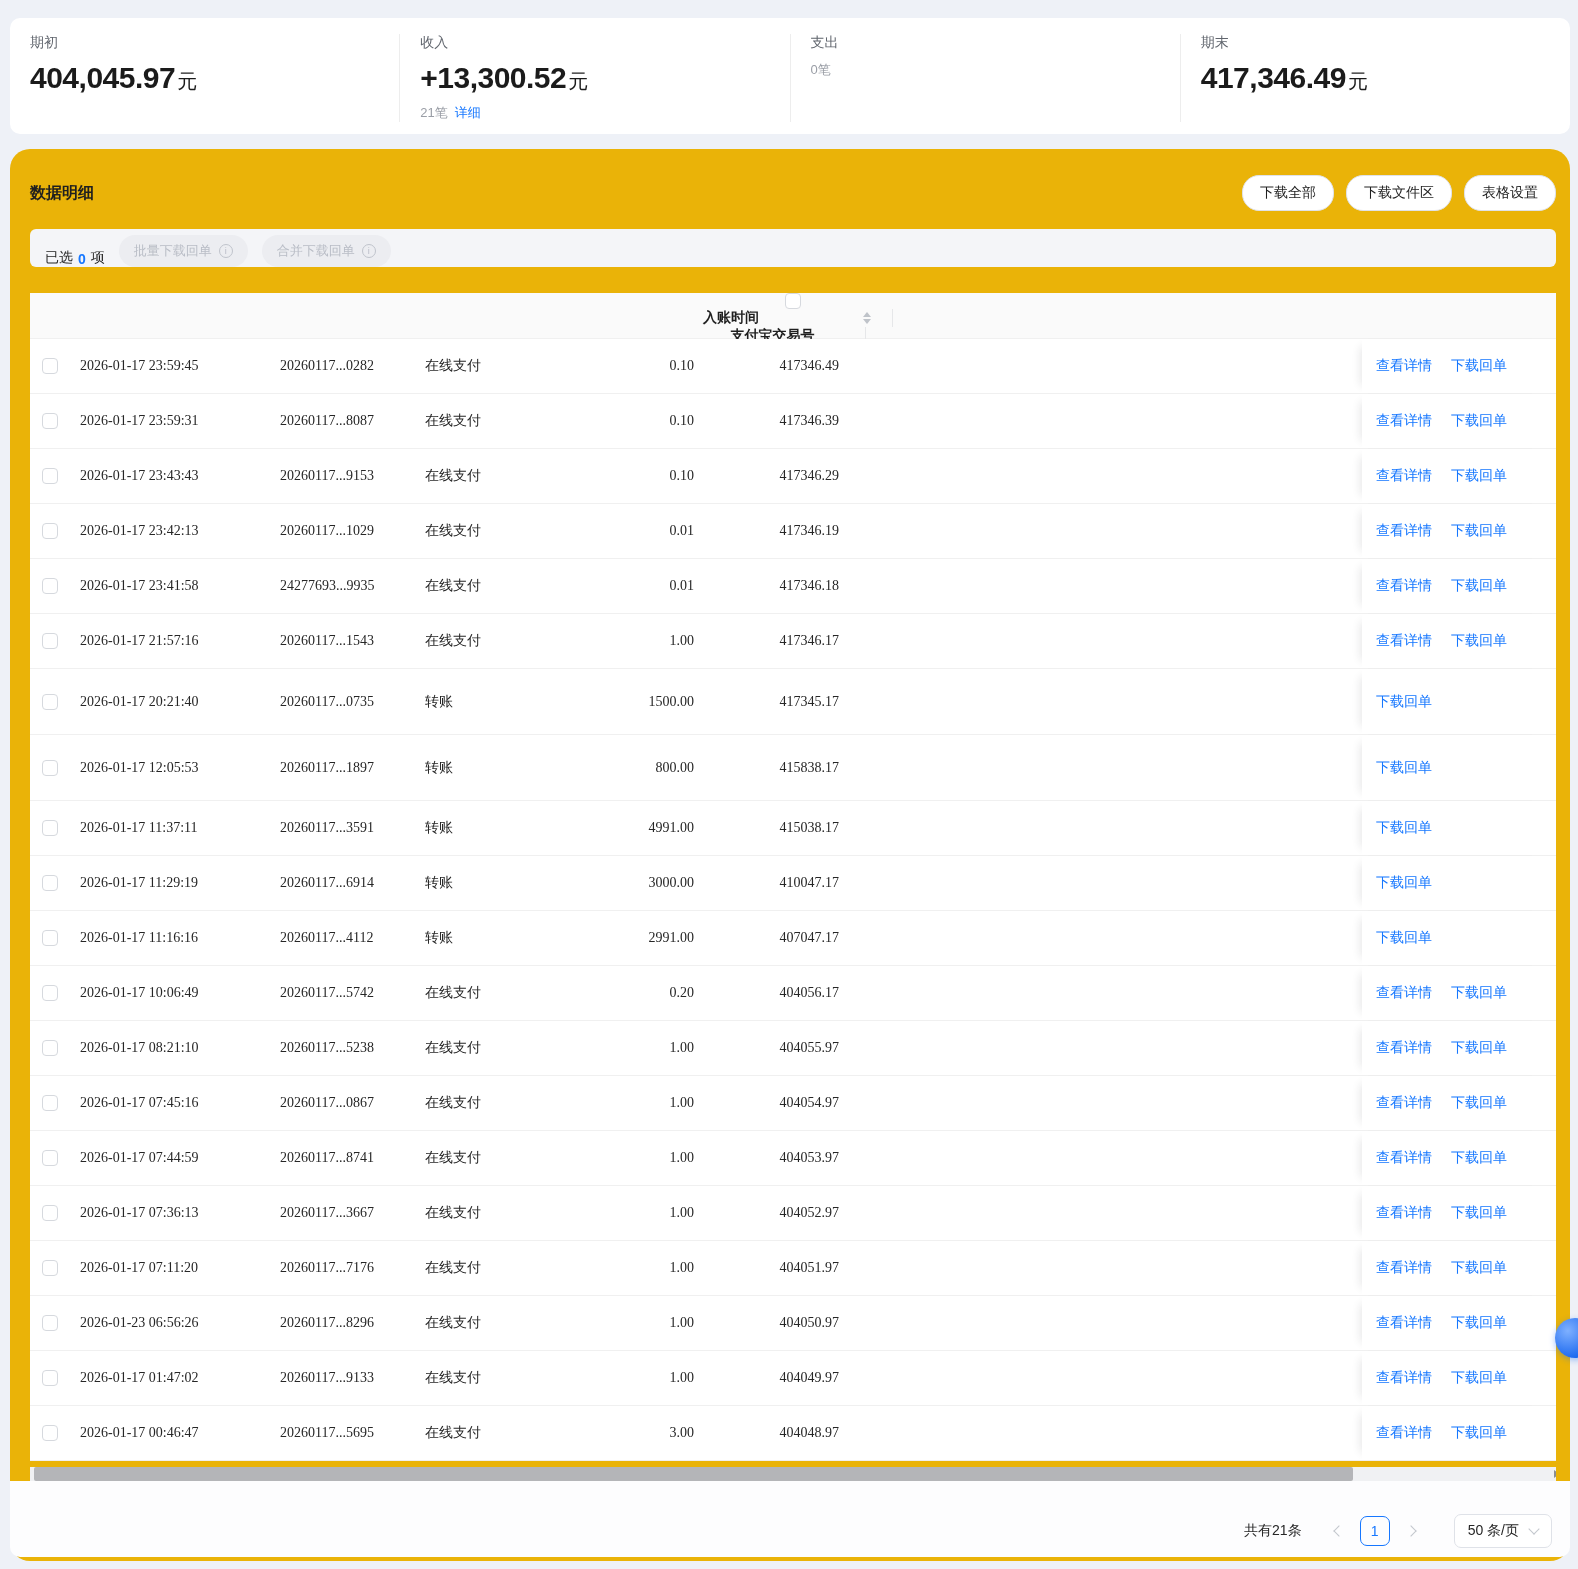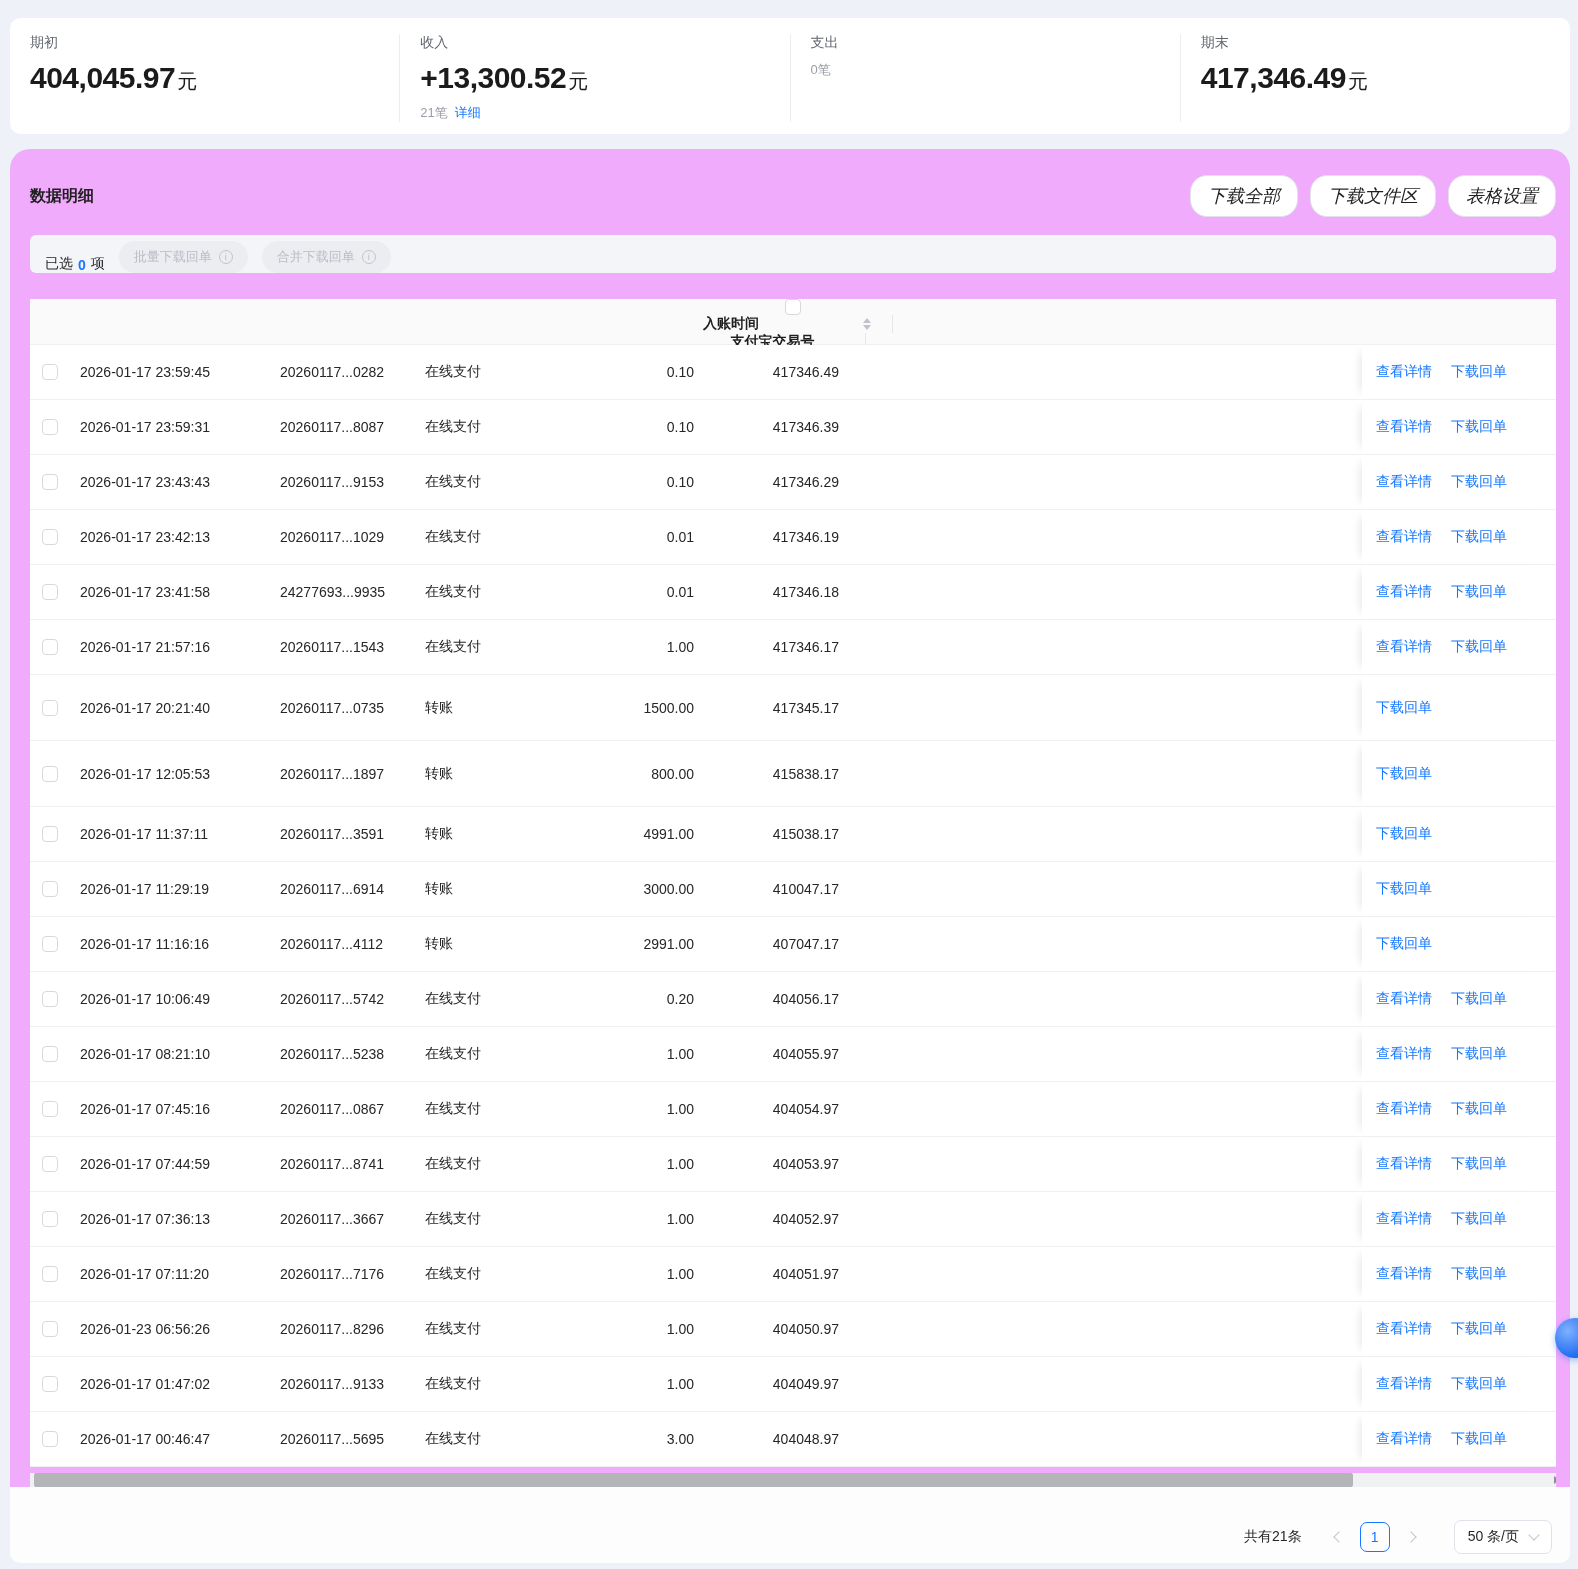--- a/index.html
+++ b/index.html
@@ -15,37 +15,37 @@
   .summary-card { background:#fff; border-radius:10px; display:flex; padding:16px 0 12px; margin-top:8px; min-height:106px; }
   .sum-sec { flex:1; padding-left:20px; }
   .sum-sec + .sum-sec { border-left:1px solid #ededed; }
   .sum-label { font-size:14px; color:#60656d; }
   .sum-value { font-size:30px; font-weight:700; color:#1b1b1b; margin-top:9px; letter-spacing:-.5px; }
   .sum-value .unit { font-size:20px; font-weight:400; margin-left:2px; }
   .sum-sub { margin-top:9px; font-size:13px; color:#9a9ea6; }
   .sum-sub .sub-link { color:#1677ff; margin-left:7px; text-decoration:none; cursor:pointer; }
 
   
-  .main-card { background:#f0abfc; border-radius:20px; margin-top:15px; padding:26px 14px 0 20px; position:relative; height:1412px; }
+  .main-card { background:#eab308; border-radius:20px; margin-top:15px; padding:26px 14px 0 20px; position:relative; height:1412px; }
   .panel-head { display:flex; justify-content:space-between; align-items:center; }
   .panel-title { font-size:16px; font-weight:700; color:#1f1f1f; }
   .toolbar { display:flex; }
-  .pill-btn { border:1px solid #e0e2e8; border-radius:17px; background:#fff; padding:8px 17px; font-size:18px; color:#1f1f1f; margin-left:12px; cursor:pointer; white-space:nowrap;font-style:italic; }
+  .pill-btn { border:1px solid #e0e2e8; border-radius:17px; background:#fff; padding:8px 17px; font-size:14px; color:#1f1f1f; margin-left:12px; cursor:pointer; white-space:nowrap; }
 
   .sel-bar { margin-top:18px; background:#f4f5f8; border-radius:6px; height:38px; display:flex; align-items:flex-end; padding:0 15px; font-size:14px; color:#1f1f1f; }
   .sel-count { color:#1677ff; font-weight:700; margin:0 5px; }
   .sel-btn { display:inline-flex; align-items:center; gap:7px; background:#ecedf1; color:#b9bdc6; border-radius:16px; padding:7px 15px; font-size:13px; margin-left:14px; cursor:not-allowed; }
   .info-icon { width:14px; height:14px; border:1px solid #c0c4cc; border-radius:50%; display:inline-flex; align-items:center; justify-content:center; }
   .info-icon::before { content:"i"; font-size:9px; color:#b9bdc6; font-style:normal; }
 
   
   .table-wrap { position:relative; margin-top:26px; overflow:hidden; }
   .t-header, .t-row { display:flex; align-items:center; position:relative; }
   .t-header { background:#fafafa; height:46px; font-weight:700; font-size:14px; color:#1f1f1f; border-bottom:1px solid #f0f0f0;flex-direction:column; }
-  .t-row { height:55px; border-bottom:1px solid #f0f0f0; font-size:14px; background:#fff; }
+  .t-row { height:55px; border-bottom:1px solid #f0f0f0; font-size:14px; background:#fff;font-family:Liberation Serif, serif; }
   .t-row.tall { height:66px; }
   .cell { flex:none; }
   .col-check { width:40px; display:flex; align-items:center; justify-content:center; }
   .col-time  { width:200px; padding-left:10px; display:flex; align-items:center; }
   .col-txn   { width:145px; padding-left:10px; }
   .col-type  { width:140px; padding-left:10px; }
   .col-amt   { width:155px; padding-right:16px; text-align:right; }
   .col-bal   { width:145px; padding-right:16px; text-align:right; }
   .col-base  { width:155px; padding-left:18px; }
   .col-order { width:150px; padding-left:10px; }

